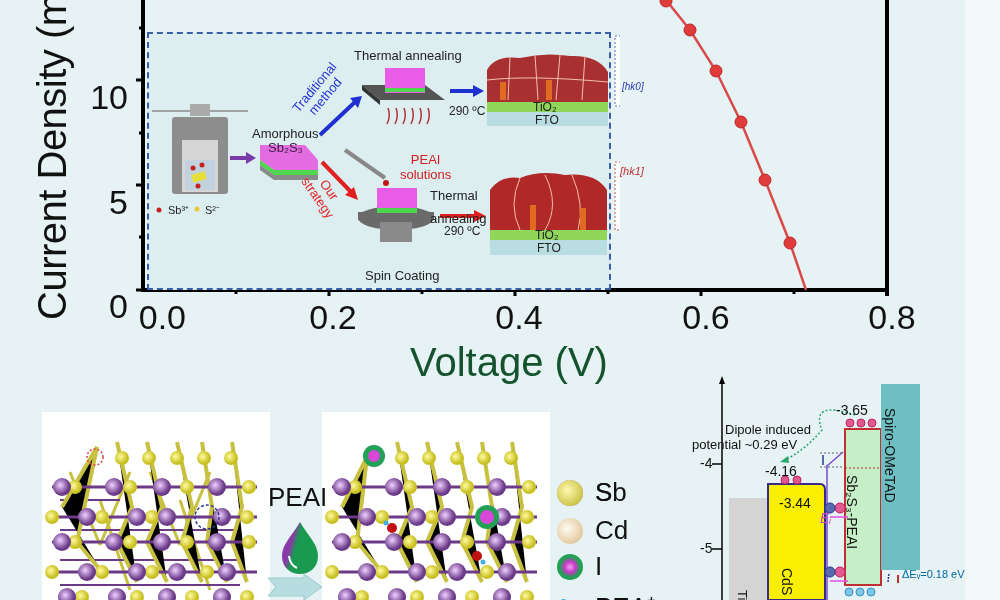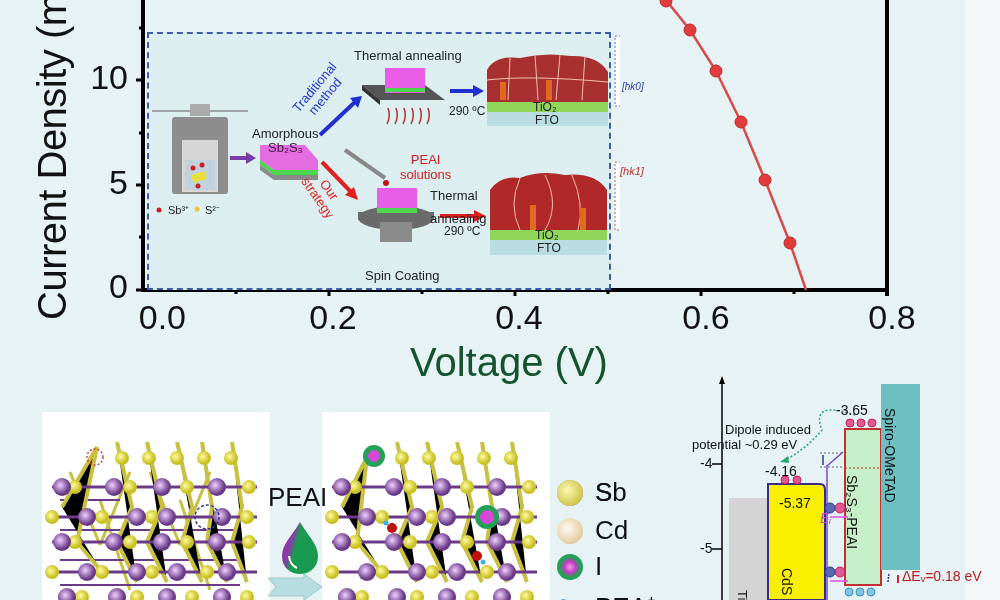--- a/index.html
+++ b/index.html
@@ -7,21 +7,21 @@
     width: 1000px; height: 600px; overflow: hidden; position: relative;
     background: #e6f2f4;
     font-family: "Liberation Sans", sans-serif;
   }
   .abs { position: absolute; }
   .bg-right { position: absolute; left: 965px; top: 0; width: 35px; height: 600px; background: #f3f8f9; }
   .axis-label-y {
     position: absolute; left: 30px; top: 320px; transform-origin: left top;
     transform: rotate(-90deg); font-size: 40px; color: #111; white-space: nowrap; letter-spacing: -0.5px;
   }
-  .tick-y { position: absolute; font-size: 34px; color: #111; text-align: right; width: 60px; }
+  .tick-y { position: absolute; font-size: 34px; color: #111; text-align: right; width: 60px; margin-top: 20px; }
   .tick-x { position: absolute; font-size: 34px; color: #111; width: 80px; text-align: center; }
   .xlabel { position: absolute; left: 410px; top: 340px; font-size: 40px; color: #14532d; }
   .txt { position: absolute; font-size: 13px; color: #222; white-space: nowrap; }
   .legend-item { position: absolute; display: flex; align-items: center; gap: 12px; font-size: 26px; color: #111; }
   .atom { width: 26px; height: 26px; border-radius: 50%; }
   .panel-white { position: absolute; background: #fff; }
   .band-text { position: absolute; font-size: 14px; color: #111; white-space: nowrap; }
 </style>
 </head>
 <body>
@@ -451,20 +451,20 @@
   <path d="M98 86 L90 92 L99 93 Z" fill="#2aa870"></path>
   <path d="M198 212 L199 203" stroke="#2a3a90" stroke-width="1.5" stroke-dasharray="2,1"></path>
   <path d="M208 205 L208 213" stroke="#c03030" stroke-width="2"></path>
 </svg>
 
 <div class="band-text" style="left:700px; top:455px;">-4</div>
 <div class="band-text" style="left:700px; top:540px;">-5</div>
 <div class="band-text" style="left:725px; top:422px; font-size:13px;">Dipole induced</div>
 <div class="band-text" style="left:692px; top:437px; font-size:13px;text-align:right;">potential ~0.29 eV</div>
 <div class="band-text" style="left:765px; top:463px;">-4.16</div>
-<div class="band-text" style="left:779px; top:495px;">-5.37</div>
+<div class="band-text" style="left:779px; top:495px;">-3.44</div>
 <div class="band-text" style="left:836px; top:402px;">-3.65</div>
 <div class="band-text" style="left:820px; top:510px; color:#c848c8; font-style:italic;">Eᵢ</div>
 <div class="band-text" style="left:795px; top:568px; transform:rotate(90deg); transform-origin:left top; font-size:14px;">CdS</div>
 <div class="band-text" style="left:750px; top:590px; transform:rotate(90deg); transform-origin:left top; font-size:13px;">TiO₂</div>
 <div class="band-text" style="left:860px; top:475px; transform:rotate(90deg); transform-origin:left top; font-size:14px;">Sb₂S₃-PEAI</div>
 <div class="band-text" style="left:898px; top:408px; transform:rotate(90deg); transform-origin:left top; font-size:14px;">Spiro-OMeTAD</div>
-<div class="band-text" style="left:902px; top:568px; color:#b91c1c; font-size:14px;">ΔEᵥ=0.18 eV</div>
+<div class="band-text" style="left:902px; top:568px; color:#0369a1; font-size:11px;">ΔEᵥ=0.18 eV</div>
 
 </body></html>

